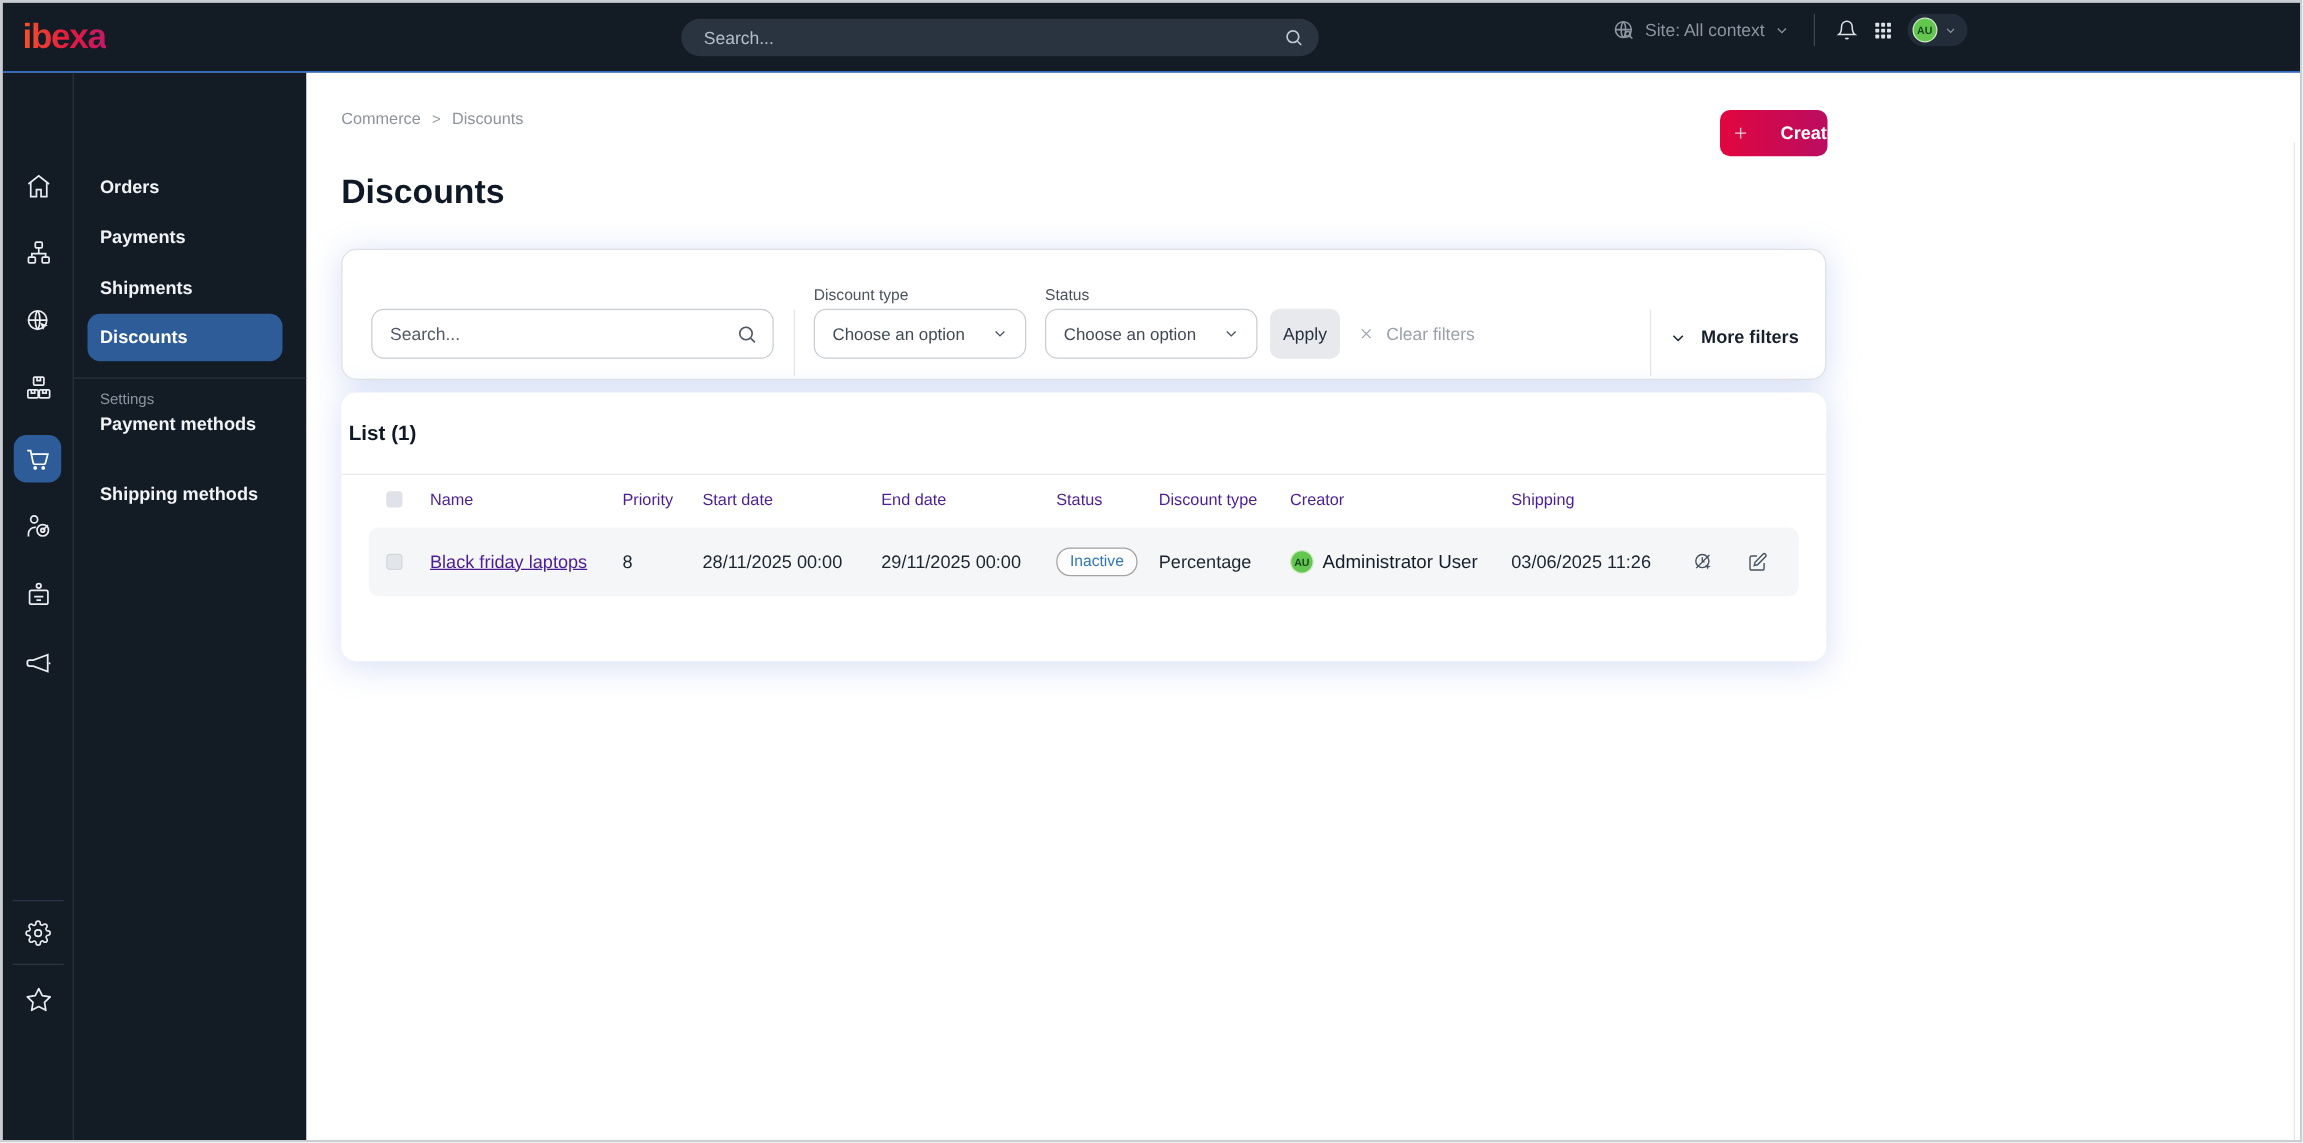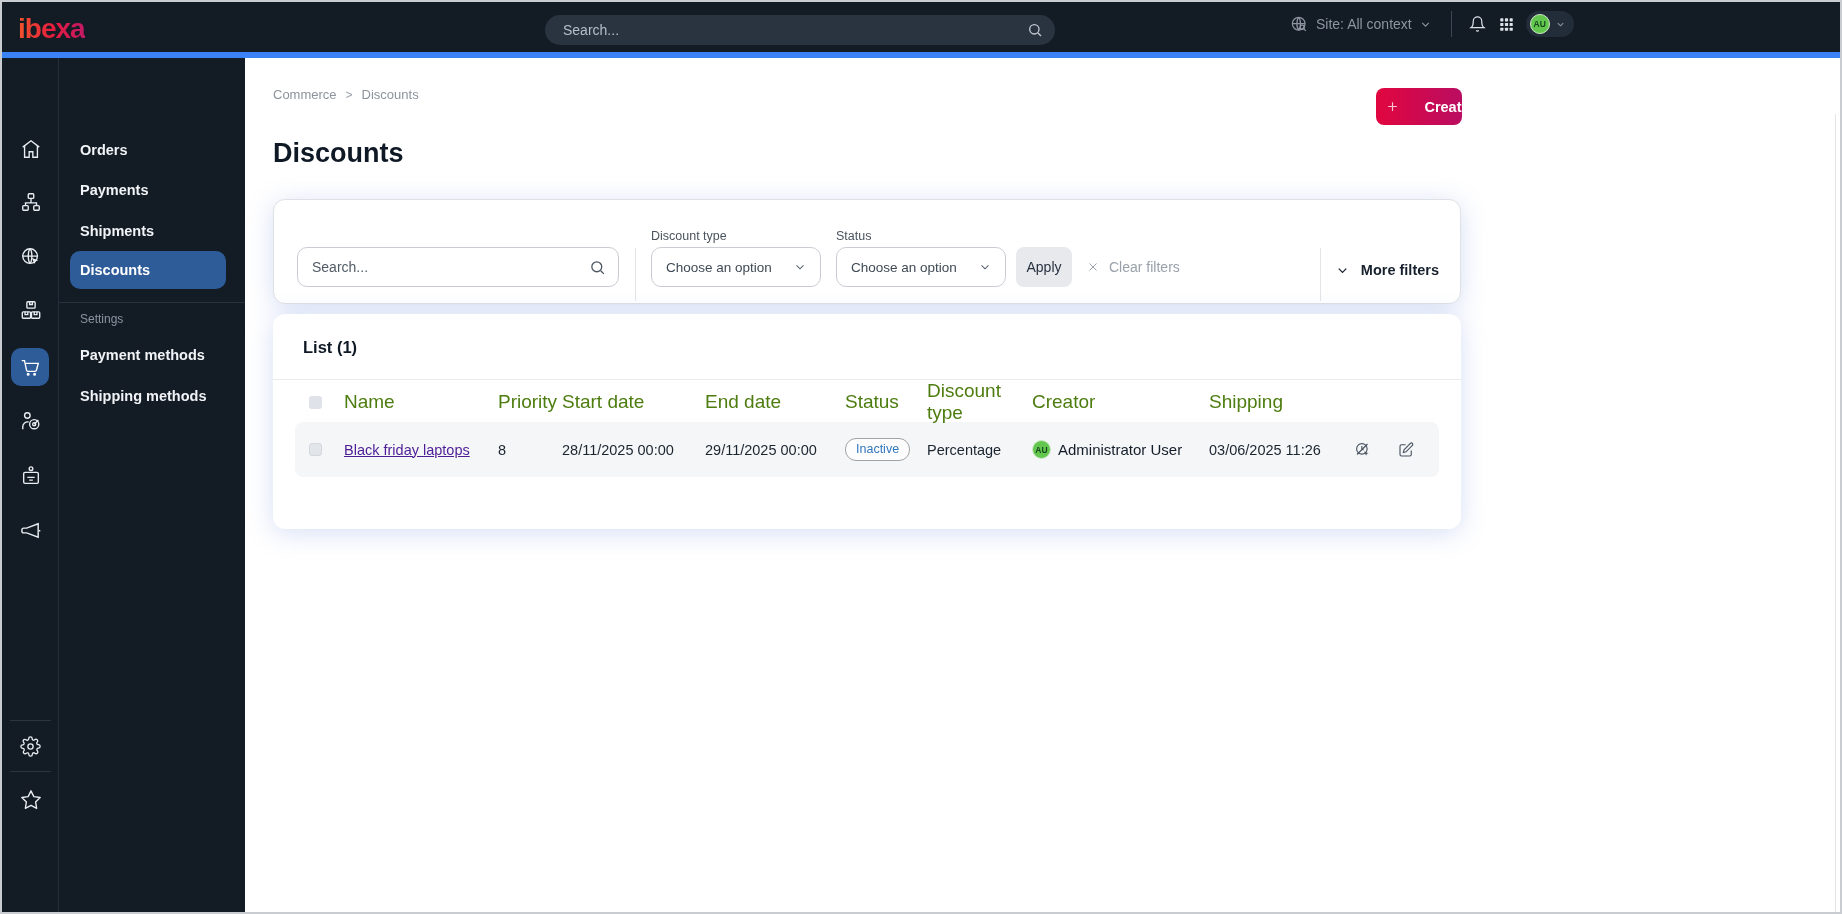--- a/index.html
+++ b/index.html
@@ -1,20 +1,20 @@
 <!DOCTYPE html>
 <html><head>
 <meta charset="utf-8">
 <style>
   * { margin:0; padding:0; box-sizing:border-box; }
   html,body { width:1842px; height:914px; font-family:"Liberation Sans", sans-serif; }
   .screen { position:relative; width:1842px; height:914px; background:#fff; border:2px solid #c9cdd2; overflow:hidden; }
 
   
-  .topbar { position:absolute; left:0; top:0; width:100%; height:56px; background:#131b25; border-bottom:6px solid #3b82f6; z-index:5; }
+  .topbar { position:absolute; left:0; top:0; width:100%; height:56px; background:#131b25; border-bottom:1px solid #3b82f6; z-index:5; }
   .logo { position:absolute; left:16px; top:11px; font-size:28px; font-weight:700; letter-spacing:-1px;
           background:linear-gradient(90deg,#f4532c 0%,#e31b3f 55%,#c21a66 100%);
           -webkit-background-clip:text; background-clip:text; color:transparent; }
   .top-search { position:absolute; left:543px; top:13px; width:510px; height:30px; background:#2a3441; border-radius:15px; display:flex; align-items:center; padding:0 12px 0 18px; }
   .top-search input { flex:1; background:transparent; border:none; outline:none; color:#dfe4ea; font-size:14px; font-family:inherit; }
   .top-search input::placeholder { color:#b6bec9; }
   .top-search .icn { color:#c3cad3; }
   .top-right { position:absolute; left:1288px; top:0; height:44px; display:flex; align-items:center; }
   .site-ctx { display:flex; align-items:center; gap:7px; color:#8d95a0; font-size:14px; cursor:pointer; }
   .tr-div { width:1px; height:26px; background:#3a4654; margin:0 17px 0 19px; }
@@ -61,29 +61,29 @@
   .fdivider { width:1px; height:53px; background:#e3e5e9; align-self:flex-end; margin-bottom:-14px; }
   .select { width:170px; height:40px; border:1px solid #c9cdd3; border-radius:10px; display:flex; align-items:center; justify-content:space-between; padding:0 13px 0 14px; font-size:13.5px; color:#3f4a55; cursor:pointer; }
   .select .chev { color:#46515c; }
   .apply-btn { width:56px; height:40px; background:#e8e9ed; border:none; border-radius:8px; font-size:14px; color:#273240; font-family:inherit; cursor:pointer; }
   .clear-btn { display:flex; align-items:center; gap:9px; color:#99a1ab; font-size:14px; height:40px; cursor:pointer; }
   .more-filters { display:flex; align-items:center; gap:11px; color:#17212e; font-size:14.5px; font-weight:700; height:40px; margin-bottom:-3px; cursor:pointer; }
 
   
   .list-card { position:absolute; left:28px; top:256px; width:1188px; height:215px; background:#fff; border-radius:12px;
                box-shadow:0 4px 26px rgba(108,140,219,0.28); }
-  .list-head { display:flex; align-items:center; padding:24px 20px 0 30px; }
+  .list-head { display:flex; align-items:center; padding:24px 20px 0 6px; }
   .list-title { font-size:16.5px; font-weight:700; color:#0f1926; }
   .list-head-right { margin-left:auto; display:flex; align-items:center; }
   .delete-btn { display:flex; align-items:center; gap:9px; color:#b9bfc7; font-size:14px; cursor:pointer; }
   .lh-div { width:1px; height:34px; background:#e3e5e9; margin:0 18px 0 20px; }
   .sort-btn { display:flex; align-items:center; gap:12px; color:#17212e; font-size:14px; cursor:pointer; }
   .list-hr { border:none; border-top:1px solid #e9ebee; margin:22px 0 0 0; }
   .tgrid { display:grid; grid-template-columns:49px 154px 64px 143px 140px 82px 105px 177px 132px 1fr; align-items:center; }
-  .thead { margin:0 22px; height:39px; color:#4d7c0f; font-size:19px; }
+  .thead { margin:0 22px; height:39px; color:#4c1d95; font-size:13px; }
   .trow { margin:3px 22px 0 22px; height:55px; background:#f5f6f8; border-radius:8px; font-size:14.5px; color:#1b2530; }
   .cb { width:13px; height:13px; border-radius:3px; background:#dfe2e8; margin-left:14px; cursor:pointer; }
   .trow .cb { background:#e2e5ea; border:1px solid #d4d8de; }
   .row-link { color:#4c1d95; text-decoration:underline; cursor:pointer; }
   .badge { display:inline-block; border:1px solid #a3a3a3; color:#3377bb; font-size:12.5px; border-radius:11px; padding:3px 10px 4px 10px; background:#fdfdfe; }
   .creator-cell { display:flex; align-items:center; gap:7px; font-size:15px; color:#131d29; }
   .creator-cell .avatar { width:19px; height:19px; }
   .actions { display:flex; justify-content:flex-end; gap:25px; padding-right:24px; color:#46525f; }
   .actions .icn { cursor:pointer; }
   svg { display:block; }
@@ -248,21 +248,21 @@
 
   <div class="menu">
     <div class="menu-item" style="top:84px">Orders</div>
     <div class="menu-item" style="top:124px">Payments</div>
     <div class="menu-item" style="top:165px">Shipments</div>
     <div class="menu-pill" style="top:193px">
         <span>Discounts</span>
       </div>
     <div class="menu-div" style="top:244px"></div>
     <div class="menu-section" style="top:254px">Settings</div>
-    <div class="menu-item" style="top:289px">Payment methods</div>
+    <div class="menu-item" style="top:274px">Payment methods</div>
     <div class="menu-item" style="top:330px">Shipping methods</div>
   </div>
 
   <div class="main">
     <div class="scroll-line" style="left:1590px"></div>
 
     <div class="breadcrumb">
       <span class="crumb">Commerce</span>
       <span class="sep">&gt;</span>
       <span class="crumb">Discounts</span>

